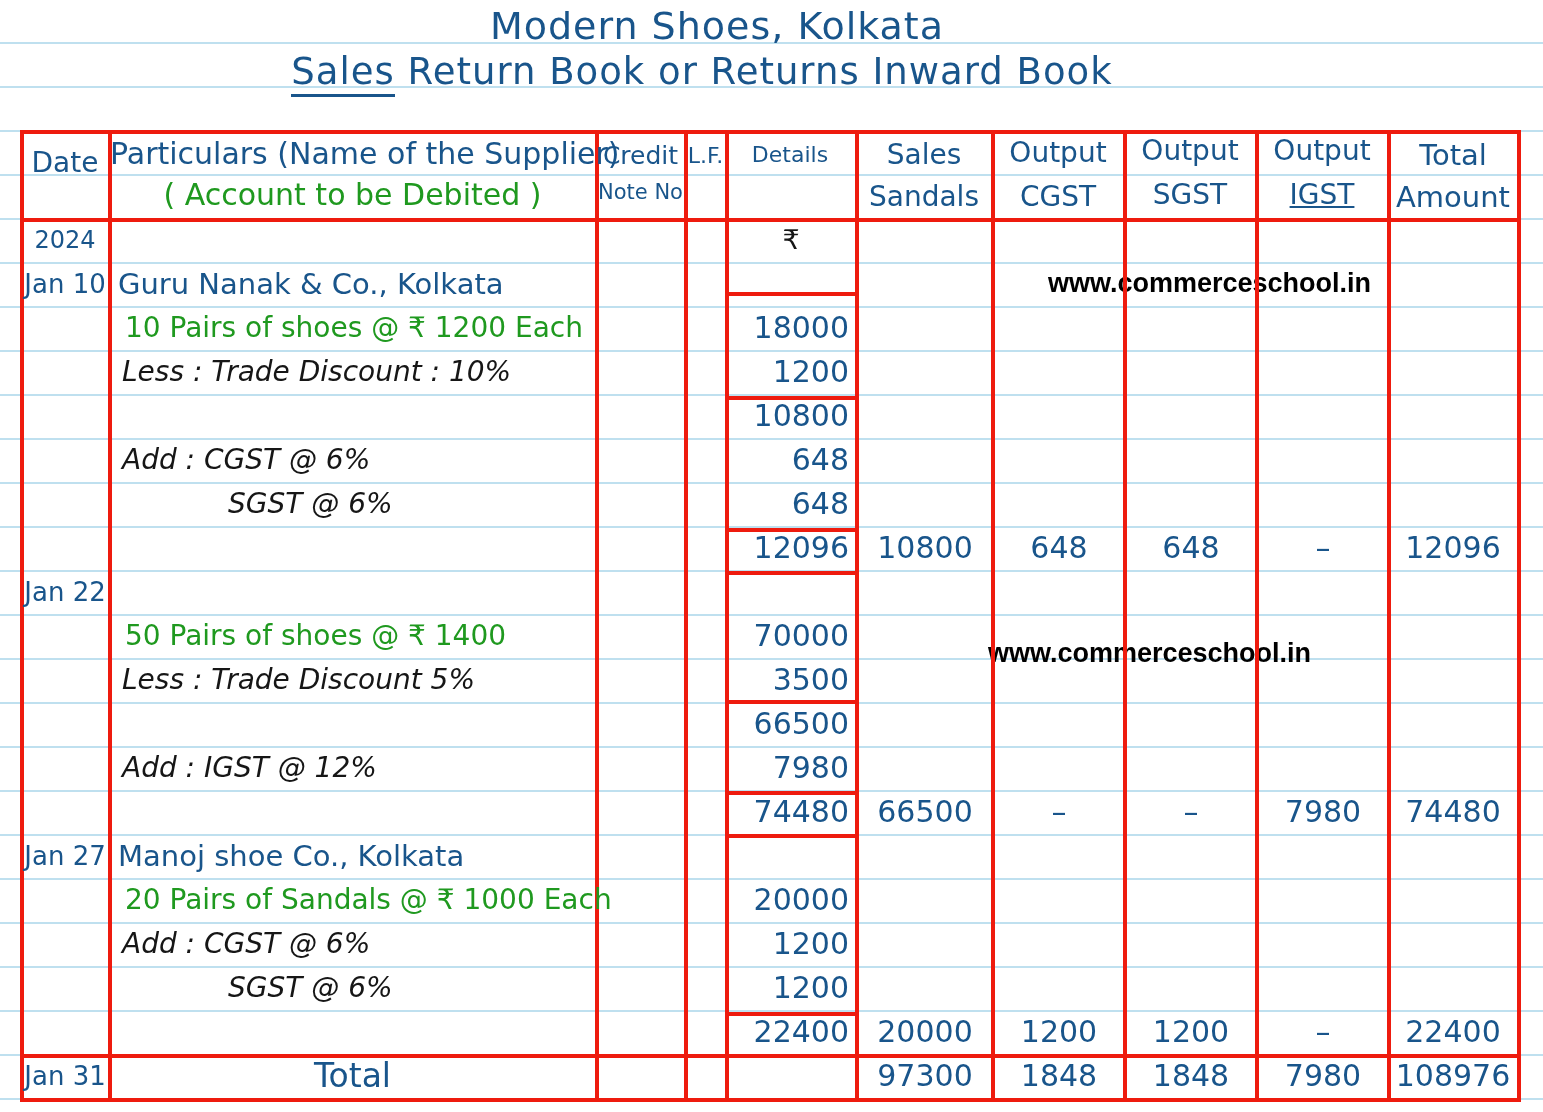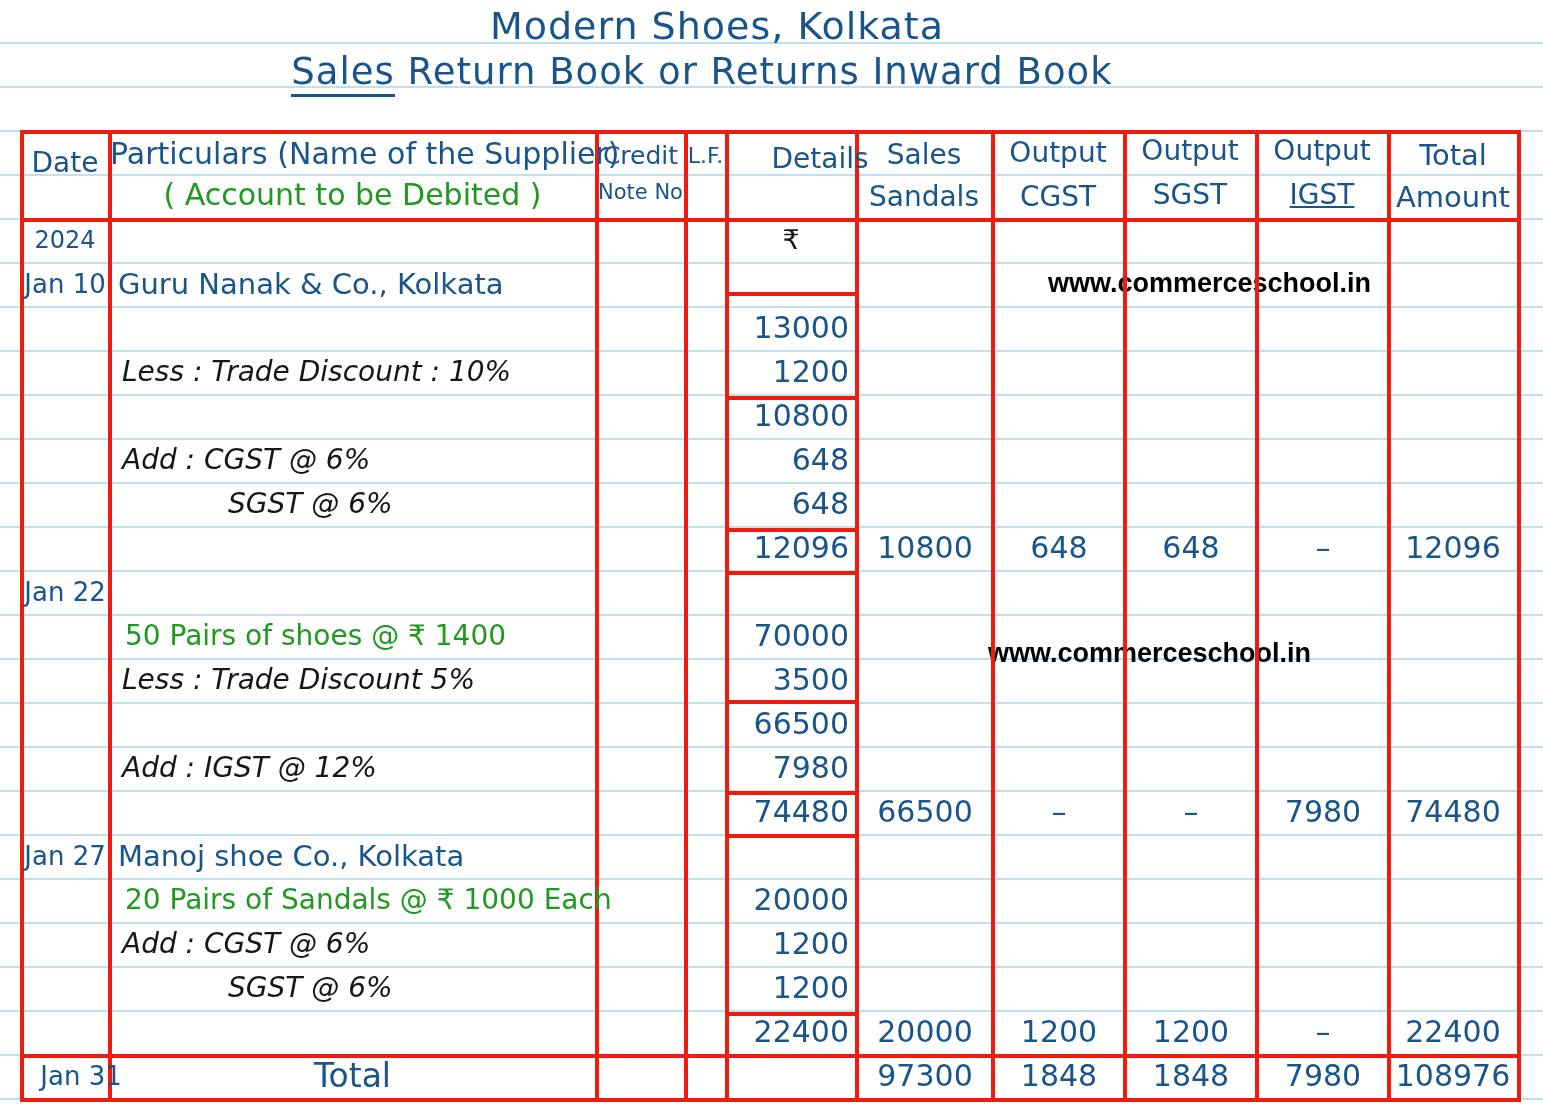--- a/index.html
+++ b/index.html
@@ -80,46 +80,47 @@
     <div class="ds" style="top:834px;"></div>
     <div class="ds" style="top:1012px;"></div>
   </div>
 
   <div class="hd" style="left:22px;top:146px;width:86px;font-size:28px;">Date</div>
   <div class="hd" style="left:110px;top:136px;width:485px;font-size:30px;">Particulars (Name of the Supplier)</div>
   <div class="hd green" style="left:110px;top:177px;width:485px;font-size:30px;color:var(--green);">( Account to be Debited )</div>
   <div class="hd" style="left:597px;top:141px;width:87px;font-size:25px;">Credit</div>
   <div class="hd" style="left:597px;top:180px;width:87px;font-size:21px;">Note No</div>
   <div class="hd" style="left:686px;top:143px;width:39px;font-size:22px;">L.F.</div>
-  <div class="hd" style="left:756px;top:142px;width:128px;font-size:28px;">Details</div>
+  <div class="hd" style="left:726px;top:142px;width:128px;font-size:22px;">Details</div>
   <div class="hd" style="left:857px;top:138px;width:134px;font-size:28px;">Sales</div>
   <div class="hd" style="left:857px;top:180px;width:134px;font-size:28px;">Sandals</div>
   <div class="hd" style="left:993px;top:136px;width:130px;font-size:28px;">Output</div>
   <div class="hd" style="left:993px;top:180px;width:130px;font-size:28px;">CGST</div>
   <div class="hd" style="left:1125px;top:134px;width:130px;font-size:28px;">Output</div>
   <div class="hd" style="left:1125px;top:178px;width:130px;font-size:28px;">SGST</div>
   <div class="hd" style="left:1257px;top:134px;width:130px;font-size:28px;">Output</div>
   <div class="hd" style="left:1257px;top:178px;width:130px;font-size:28px;text-decoration:underline;">IGST</div>
   <div class="hd" style="left:1389px;top:138px;width:128px;font-size:29px;">Total</div>
   <div class="hd" style="left:1389px;top:180px;width:128px;font-size:29px;">Amount</div>
 
   <div class="r c-date" style="top:218px;font-size:24px;">2024</div>
   <div class="r c-date" style="top:262px;">Jan 10</div>
   <div class="r c-date" style="top:570px;">Jan 22</div>
   <div class="r c-date" style="top:834px;">Jan 27</div>
-  <div class="r c-date" style="top:1054px;margin-left:16px;">Jan 31</div>
+  <div class="r c-date" style="top:1054px;">Jan 31</div>
 
   <div class="r" style="left:727px;width:128px;top:218px;text-align:center;color:var(--black);font-size:27px;">₹</div>
 
   <div class="r c-part" style="top:262px;">Guru Nanak &amp; Co., Kolkata</div>
+  <div class="r c-part green" style="top:306px;left:125px;font-size:28px;">10 Pairs of shoes @ ₹ 1200 Each</div>
   <div class="r c-part black" style="top:350px;left:122px;">Less :  Trade Discount : 10%</div>
   <div class="r c-part black" style="top:438px;left:122px;">Add :  CGST  @ 6%</div>
   <div class="r c-part black" style="top:482px;left:228px;">SGST  @ 6%</div>
 
-  <div class="r c-det" style="top:306px;">13000</div>
+  <div class="r c-det" style="top:306px;">18000</div>
   <div class="r c-det" style="top:350px;">1200</div>
   <div class="r c-det" style="top:394px;">10800</div>
   <div class="r c-det" style="top:438px;">648</div>
   <div class="r c-det" style="top:482px;">648</div>
   <div class="r c-det" style="top:526px;">12096</div>
 
   <div class="r c-sr" style="top:526px;">10800</div>
   <div class="r c-cgst" style="top:526px;">648</div>
   <div class="r c-sgst" style="top:526px;">648</div>
   <div class="r c-igst" style="top:526px;">–</div>

